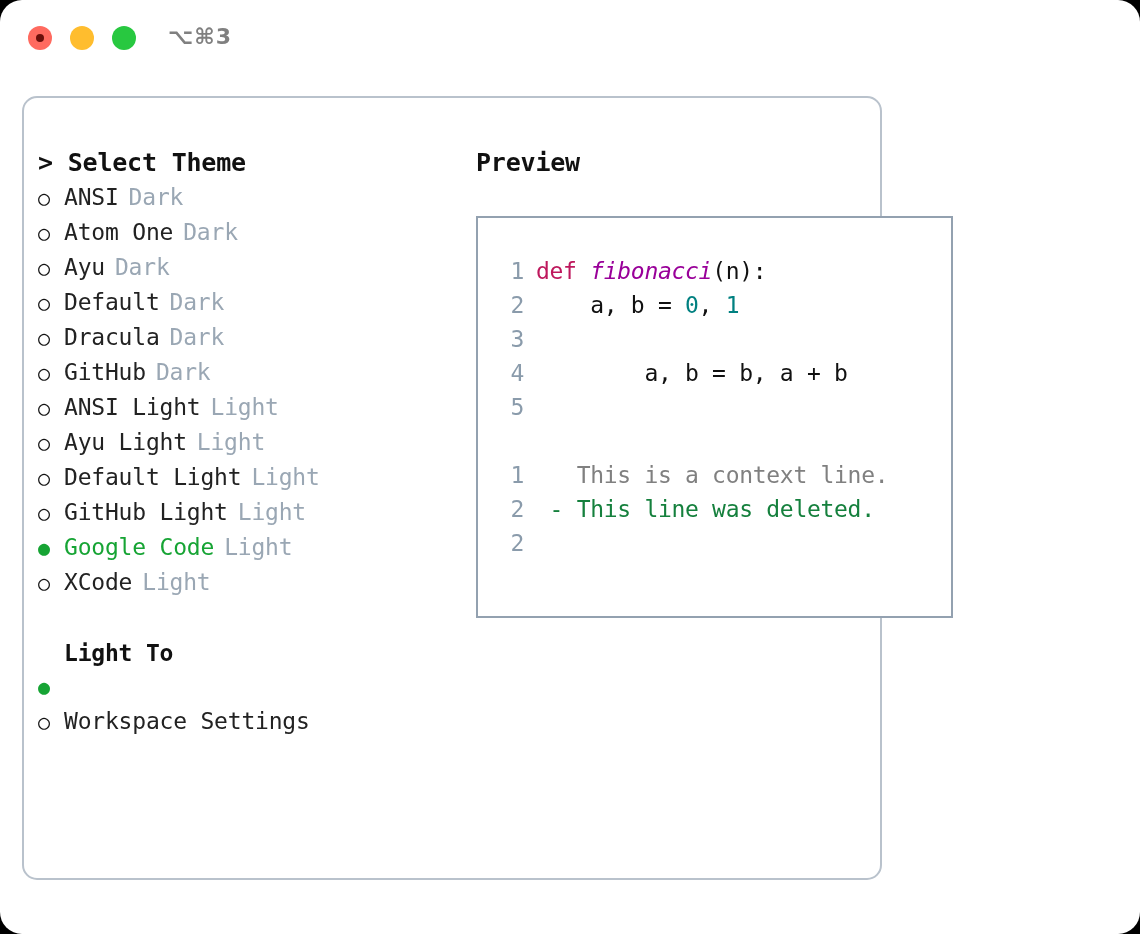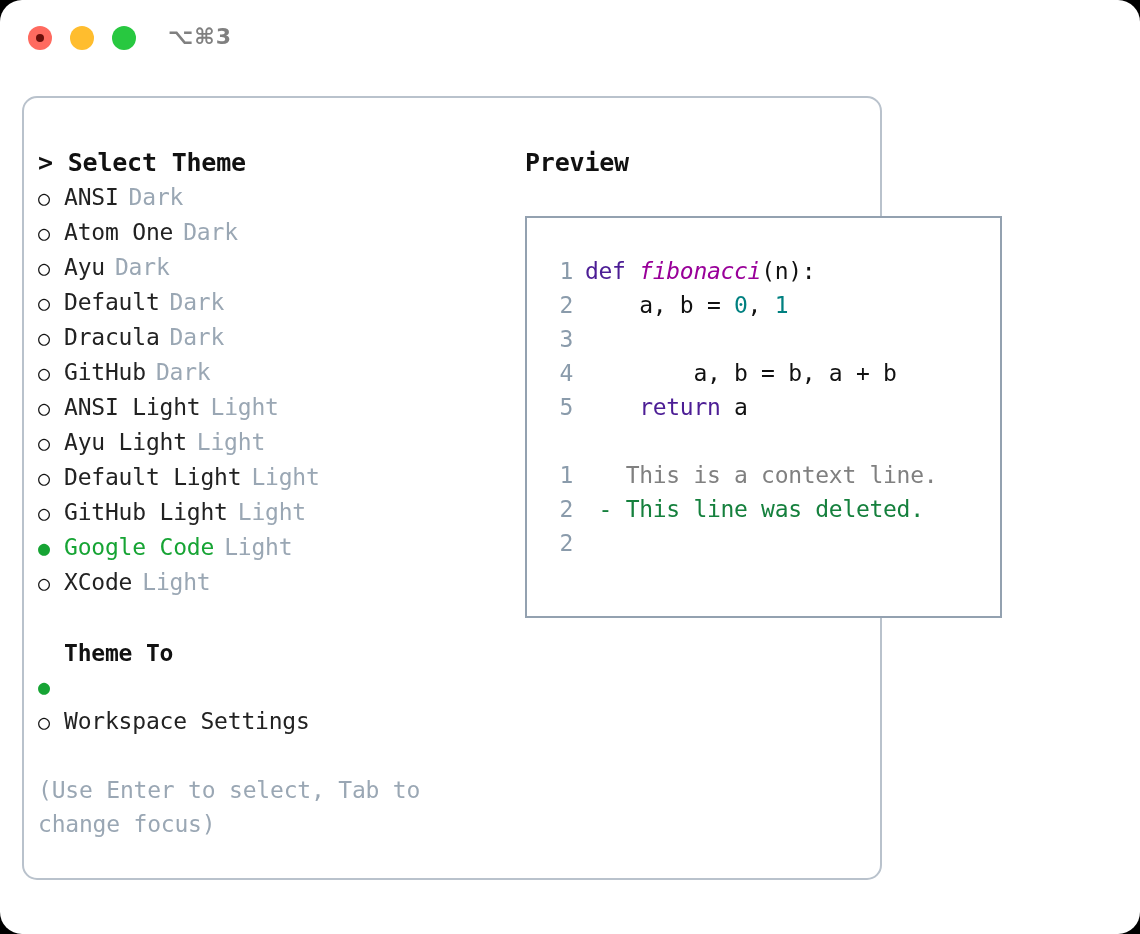--- a/index.html
+++ b/index.html
@@ -148,21 +148,21 @@
     color: #9aa7b4;
     font-size: 23px;
     line-height: 34px;
     width: 400px;
     letter-spacing: -0.2px;
   }
 
   
   .right-col {
     position: absolute;
-    left: 501px;
+    left: 452px;
     top: 48px;
     width: 500px;
   }
   .preview-title {
     font-size: 25px;
     font-weight: 700;
     color: #111111;
     line-height: 34px;
     letter-spacing: -0.2px;
   }
@@ -186,21 +186,21 @@
   }
   .lno {
     width: 34px;
     flex: none;
     text-align: right;
     color: #8a9bab;
     margin-right: 12px;
   }
   .code-gap { height: 34px; }
 
-  .tok-kw   { color: #4c1d95; }
+  .tok-kw   { color: #be185d; }
   .tok-fn   { color: #990099; font-style: italic; }
   .tok-num  { color: #008080; }
   .tok-pln  { color: #111111; }
   .tok-ctx  { color: #808080; }
   .tok-del  { color: #15803d; }
   .tok-add  { color: #00b300; }
 </style>
 </head>
 <body>
 
@@ -230,40 +230,39 @@
             <div class="opt-row"><span class="marker">○</span><span class="opt-label">ANSI Light</span><span class="opt-cat">Light</span></div>
             <div class="opt-row"><span class="marker">○</span><span class="opt-label">Ayu Light</span><span class="opt-cat">Light</span></div>
             <div class="opt-row"><span class="marker">○</span><span class="opt-label">Default Light</span><span class="opt-cat">Light</span></div>
             <div class="opt-row"><span class="marker">○</span><span class="opt-label">GitHub Light</span><span class="opt-cat">Light</span></div>
             <div class="opt-row sel"><span class="marker sel">●</span><span class="opt-label">Google Code</span><span class="opt-cat">Light</span></div>
             <div class="opt-row"><span class="marker">○</span><span class="opt-label">XCode</span><span class="opt-cat">Light</span></div>
           </div>
 
         <div class="spacer-lg"></div>
 
-        <div class="section-head">Theme To</div>
+        <div class="section-head">Light To</div>
         <div id="apply-list">
             <div class="opt-row sel"><span class="marker sel">●</span></div>
             <div class="opt-row"><span class="marker">○</span><span class="opt-label">Workspace Settings</span></div>
           </div>
 
         <div class="spacer-md"></div>
 
-        <div class="hint">(Use Enter to select, Tab to change focus)</div>
       </div>
 
       <div class="right-col">
         <div class="preview-title">Preview</div>
         <div class="preview-box">
           <div id="code-block">
               <div class="code-line"><span class="lno">1</span><span><span class="tok-kw">def </span><span class="tok-fn">fibonacci</span><span class="tok-pln">(n):</span></span></div>
               <div class="code-line"><span class="lno">2</span><span><span class="tok-pln">    a, b = </span><span class="tok-num">0</span><span class="tok-pln">, </span><span class="tok-num">1</span></span></div>
               <div class="code-line"><span class="lno">3</span></div>
               <div class="code-line"><span class="lno">4</span><span><span class="tok-pln">        a, b = b, a + b</span></span></div>
-              <div class="code-line"><span class="lno">5</span><span><span class="tok-pln">    </span><span class="tok-kw">return</span><span class="tok-pln"> a</span></span></div>
+              <div class="code-line"><span class="lno">5</span></div>
             </div>
           <div class="code-gap"></div>
           <div id="diff-block">
               <div class="code-line"><span class="lno">1</span><span><span class="tok-ctx">   This is a context line.</span></span></div>
               <div class="code-line"><span class="lno">2</span><span><span class="tok-del"> - This line was deleted.</span></span></div>
               <div class="code-line"><span class="lno">2</span></div>
             </div>
         </div>
       </div>
 

